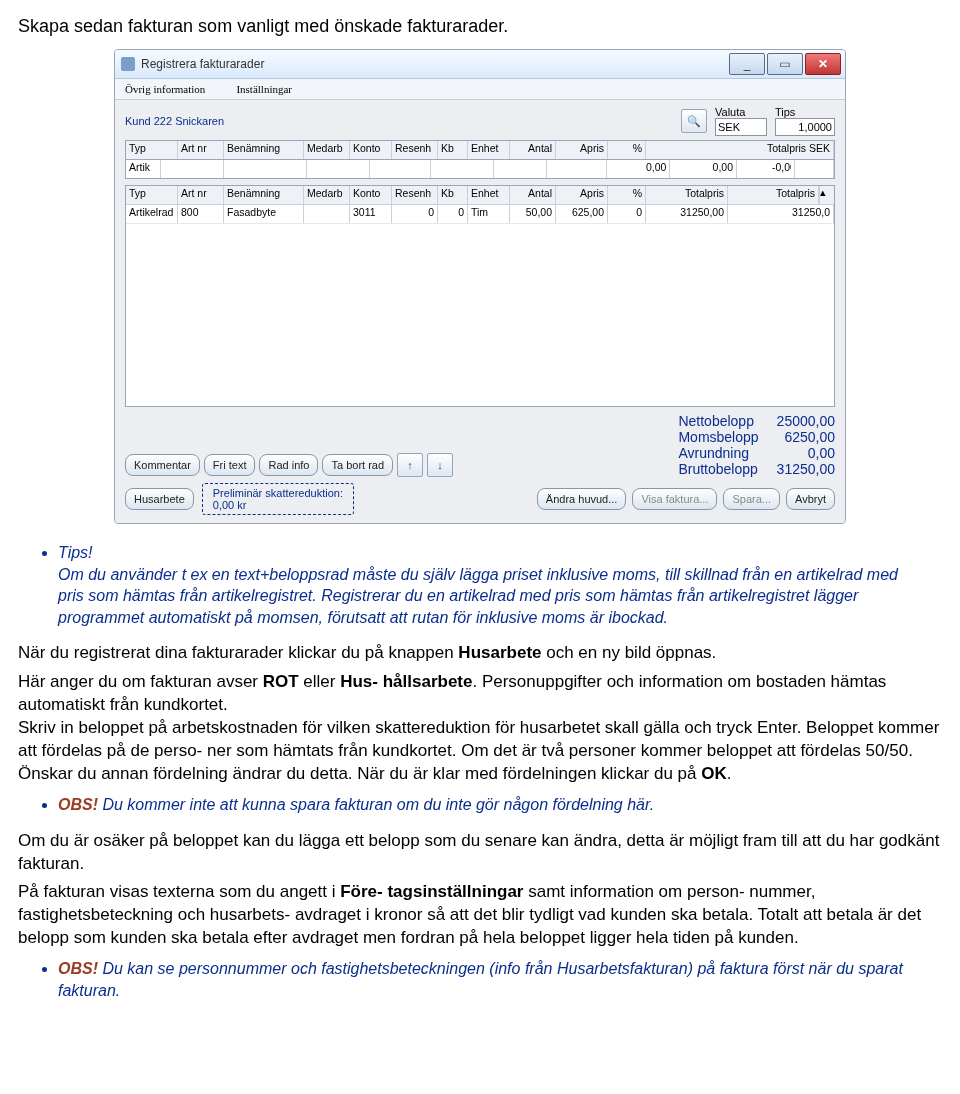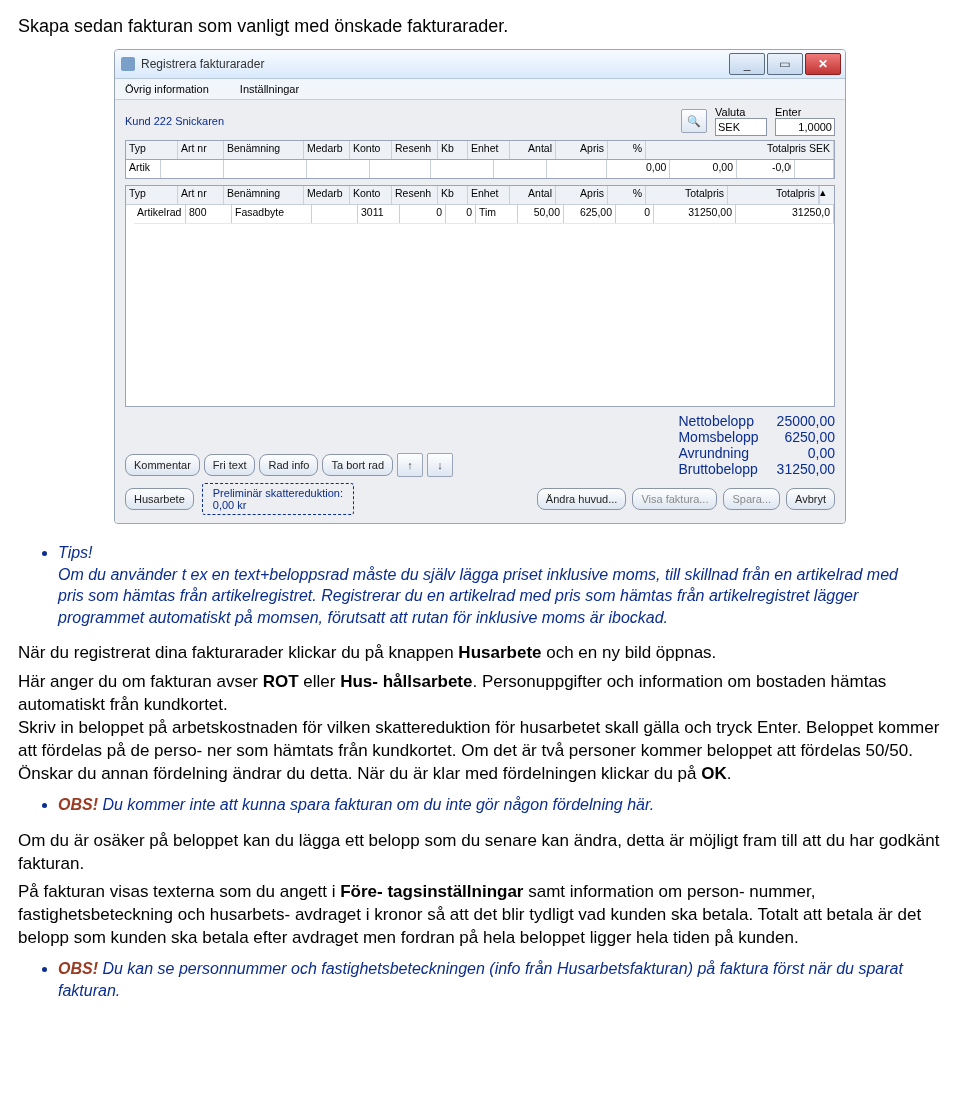--- a/index.html
+++ b/index.html
@@ -25,21 +25,21 @@
   .titlebar-btns{display:flex;gap:0;}
   .win-btn{
     width:34px;height:20px;border:1px solid #5a6c80;border-radius:2px;
     margin-left:2px;display:flex;align-items:center;justify-content:center;
     background:linear-gradient(#eaf1fa,#c5d8ee);
   }
   .win-btn.close{background:linear-gradient(#f07a7a,#c13434);border-color:#8a1f1f;color:#fff;}
   .win-glyph{font-size:12px;color:#333;line-height:1;}
   .win-btn.close .win-glyph{color:#fff;font-weight:bold;}
   .menubar{padding:4px 10px;border-bottom:1px solid #c6cdd8;background:#f2f5fa;}
-  .menubar span{margin-right:14px;}
+  .menubar span{margin-right:14px;font-family:Liberation Serif, serif;}
   .body-area{padding:6px 10px 8px 10px;background:#eceef2;}
   .row{display:flex;align-items:center;gap:8px;margin-bottom:4px;}
   .kund-label{color:#0a2d8f;}
   .kund-box{flex:1;}
   .icon-btn{
     width:24px;height:22px;border:1px solid #9aa6b8;border-radius:2px;
     background:linear-gradient(#fefefe,#dde6f2);display:flex;align-items:center;justify-content:center;
     font-size:11px;color:#444;
   }
   .valuta-block{margin-left:auto;display:flex;gap:8px;}
@@ -56,21 +56,21 @@
     height:18px;overflow:hidden;white-space:nowrap;font-size:10.5px;
   }
   .th{background:#eef1f6;}
   .entry-row{display:flex;border:1px solid #9aa6b8;border-top:none;background:#fff;gap:32px;}
   .entry-row .td input{border:none;width:100%;font-size:10.5px;background:transparent;padding:0;font-family:inherit;}
   .grid{
     border:1px solid #9aa6b8;background:#fff;margin-top:6px;height:220px;
     display:flex;flex-direction:column;
   }
   .grid-head{display:flex;background:#eef1f6;border-bottom:1px solid #c8d0dd;}
-  .grid-body{flex:1;overflow:auto;padding-left:8px;}
+  .grid-body{flex:1;overflow:auto;}
   .grid-row{display:flex;border-bottom:1px solid #e5e8ee;}
   .scroll-end{width:14px;background:#eef1f6;border-left:1px solid #c8d0dd;}
   .bottom-bar{display:flex;align-items:flex-end;justify-content:space-between;margin-top:6px;}
   .bottom-left{display:flex;gap:4px;align-items:center;}
   .btn{
     border:1px solid #8a96a8;border-radius:8px;background:linear-gradient(#fefefe,#dde6f2);
     padding:2px 8px;font-size:11px;color:#222;height:22px;box-sizing:border-box;
     display:flex;align-items:center;
   }
   .btn.disabled{color:#8a8a8a;}
@@ -147,21 +147,21 @@
         <span class="kund-box"></span>
         <div class="icon-btn">
             <span>🔍</span>
           </div>
         <div class="valuta-block">
           <div class="col">
             <span>Valuta</span>
             <input class="small-input" style="width: 52px;" value="SEK">
           </div>
           <div class="col">
-            <span>Enter</span>
+            <span>Tips</span>
             <input class="small-input" style="width: 60px; text-align: right;" value="1,0000">
           </div>
         </div>
       </div>
 
       <div class="table-header">
         <div class="th c-typ">Typ</div>
         <div class="th c-art">Art nr</div>
         <div class="th c-ben">Benämning</div>
         <div class="th c-med">Medarb</div>

